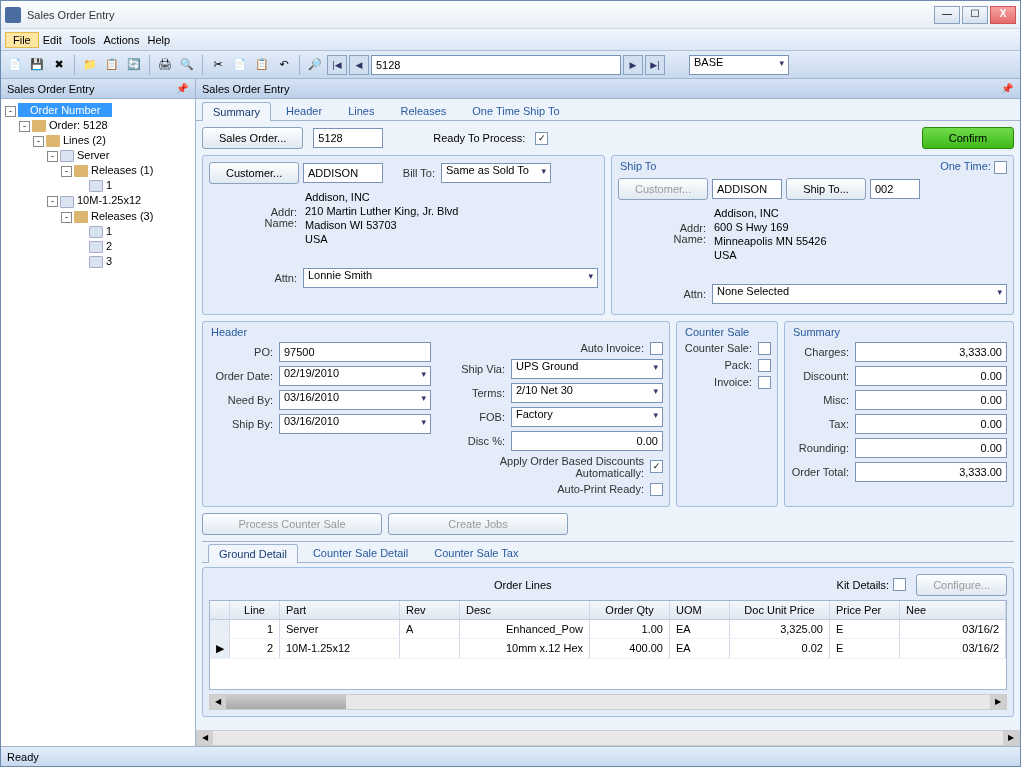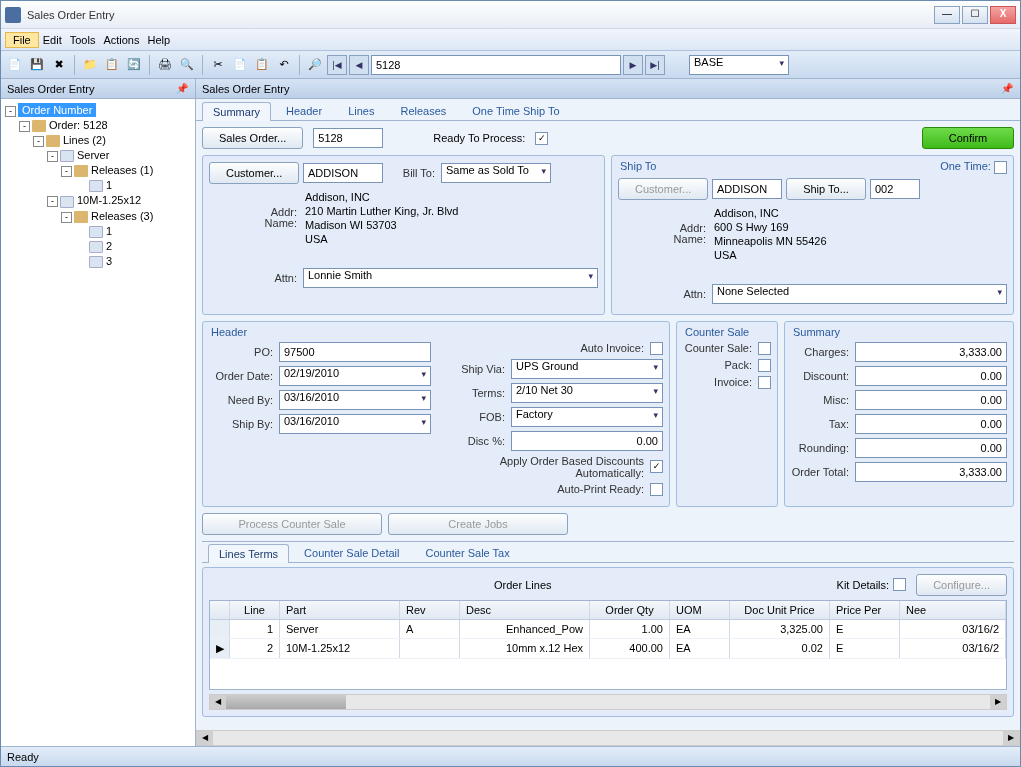--- a/index.html
+++ b/index.html
@@ -108,21 +108,21 @@
     <div class="select" style="width:100px"><span>BASE</span></div>
   </div>
 
   <div class="main-split">
     <div class="left-panel">
       <div class="panel-head">
         <span>Sales Order Entry</span>
         <span class="pin">📌</span>
       </div>
       <div class="tree">
-        <div class="tree-node"><span class="tree-exp">-</span><span class="tree-node selected" style="padding:1px 4px">Order Number</span></div>
+        <div class="tree-node"><span class="tree-exp">-</span><span class="tree-node selected" style="padding:1px 12px">Order Number</span></div>
         <div class="tree-node"><span class="tree-indent" style="width:14px"></span><span class="tree-exp">-</span><span class="tree-icon"></span><span>Order: 5128</span></div>
         <div class="tree-node"><span class="tree-indent" style="width:28px"></span><span class="tree-exp">-</span><span class="tree-icon"></span><span>Lines (2)</span></div>
         <div class="tree-node"><span class="tree-indent" style="width:42px"></span><span class="tree-exp">-</span><span class="tree-icon page"></span><span>Server</span></div>
         <div class="tree-node"><span class="tree-indent" style="width:56px"></span><span class="tree-exp">-</span><span class="tree-icon"></span><span>Releases (1)</span></div>
         <div class="tree-node"><span class="tree-indent" style="width:84px"></span><span class="tree-icon page"></span><span>1</span></div>
         <div class="tree-node"><span class="tree-indent" style="width:42px"></span><span class="tree-exp">-</span><span class="tree-icon page"></span><span>10M-1.25x12</span></div>
         <div class="tree-node"><span class="tree-indent" style="width:56px"></span><span class="tree-exp">-</span><span class="tree-icon"></span><span>Releases (3)</span></div>
         <div class="tree-node"><span class="tree-indent" style="width:84px"></span><span class="tree-icon page"></span><span>1</span></div>
         <div class="tree-node"><span class="tree-indent" style="width:84px"></span><span class="tree-icon page"></span><span>2</span></div>
         <div class="tree-node"><span class="tree-indent" style="width:84px"></span><span class="tree-icon page"></span><span>3</span></div>
@@ -305,21 +305,21 @@
               </div>
           </div>
         </div>
 
         <div style="display:flex;gap:6px;margin-bottom:6px">
           <button class="btn" style="width:180px;color:#999" disabled="">Process Counter Sale</button>
           <button class="btn" style="width:180px;color:#999" disabled="">Create Jobs</button>
         </div>
 
         <div class="tabs" style="border-top:1px solid #a0b4d0">
-          <div class="tab active">Lines Terms</div>
+          <div class="tab active">Ground Detail</div>
           <div class="tab">Counter Sale Detail</div>
           <div class="tab">Counter Sale Tax</div>
         </div>
 
         <div class="groupbox" style="margin-top:4px">
           <div style="display:flex;align-items:center;margin-bottom:4px">
             <div style="flex:1;text-align:center">Order Lines</div>
             <span>Kit Details:</span>
             <span class="chk" style="margin:0 10px 0 4px"></span>
             <button class="btn" style="color:#999" disabled="">Configure...</button>

